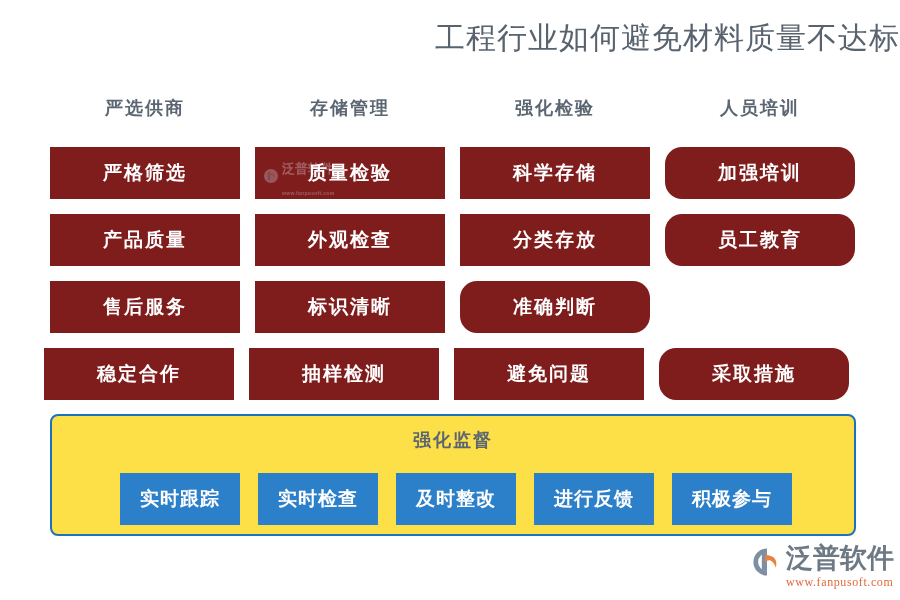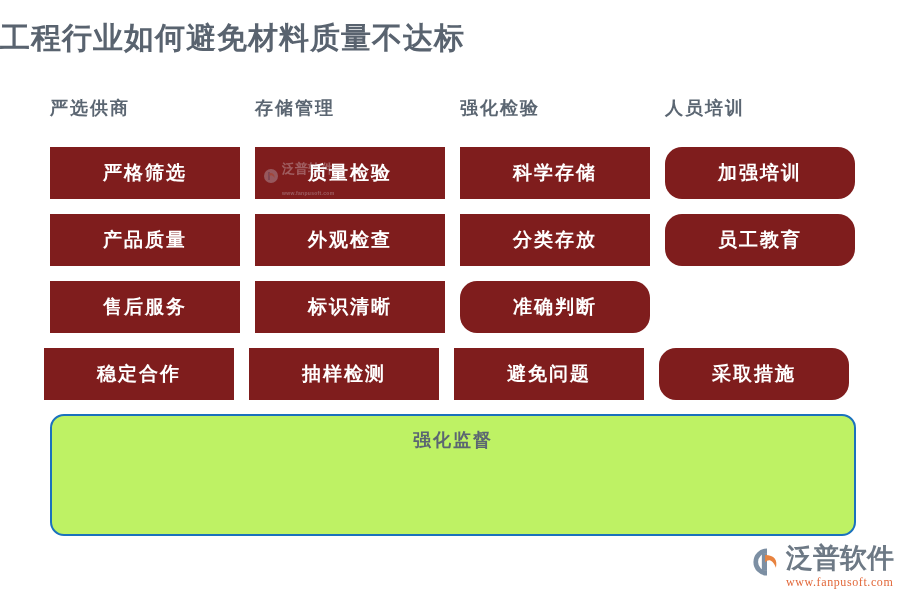--- a/index.html
+++ b/index.html
@@ -20,39 +20,40 @@
     width: 900px;
     height: 600px;
   }
 
   
   .page-title {
     position: absolute;
     left: 0;
     top: 18px;
     width: 900px;
-    text-align: left;
+    text-align: right;
     font-size: 30px;
-    font-weight: 700;
+    font-weight: 400;
     letter-spacing: 1px;
     color: #59636f;
     font-family: "Liberation Serif", "DejaVu Serif", serif;
   }
 
   
   .headers-row {
     position: absolute;
     left: 50px;
     top: 96px;
     width: 805px;
     display: flex;
   }
   .col-header {
     flex: 0 0 190px;
     margin-right: 15px;
+    text-align: center;
     font-size: 18px;
     font-weight: 700;
     color: #5b6672;
     letter-spacing: 2px;
     font-family: "Liberation Serif", "DejaVu Serif", serif;
   }
   .col-header:last-child { margin-right: 0; }
 
   
   .grid {
@@ -85,23 +86,23 @@
   .card:last-child { margin-right: 12px; border-radius: 17px; }
 
   
   .supervision-panel {
     position: absolute;
     left: 50px;
     top: 414px;
     width: 806px;
     height: 122px;
     border: 2px solid #1b72bd;
-    border-radius: 14px;
+    border-radius: 8px;
     box-sizing: border-box;
-    background: #bef264;
+    background: #fde047;
   }
   .supervision-title {
     position: absolute;
     left: 0;
     top: 12px;
     width: 100%;
     text-align: center;
     font-size: 18px;
     font-weight: 700;
     letter-spacing: 2px;
@@ -240,20 +241,27 @@
       <div class="card">稳定合作</div>
       <div class="card">抽样检测</div>
       <div class="card">避免问题</div>
       <div class="card">采取措施</div>
     </div>
 
   </div>
 
   <div class="supervision-panel">
     <div class="supervision-title">强化监督</div>
+    <div class="supervision-cards">
+      <div class="s-card">实时跟踪</div>
+      <div class="s-card">实时检查</div>
+      <div class="s-card">及时整改</div>
+      <div class="s-card">进行反馈</div>
+      <div class="s-card">积极参与</div>
+    </div>
   </div>
 
   <div class="brand-logo">
     <span class="brand-mark">
       <svg width="30" height="30" viewBox="0 0 32 32" aria-hidden="true">
         <path d="M16 1.5 A14.5 14.5 0 1 0 16 30.5 A14.5 14.5 0 1 0 16 1.5 Z" fill="#ffffff"></path>
         <path d="M16 1.5 A14.5 14.5 0 0 0 16 30.5 L16 25.5 A9.5 9.5 0 0 1 16 6.5 Z" fill="#7c8fa3"></path>
         <path d="M10.5 6.5 L10.5 25.5 L16 25.5 L16 6.5 Z" fill="#7c8fa3"></path>
         <path d="M14 8.5 C24 8.5 27.5 14 25.5 22 C22 13.5 17.5 12.5 14 16.5 Z" fill="#e8833f"></path>
       </svg>

